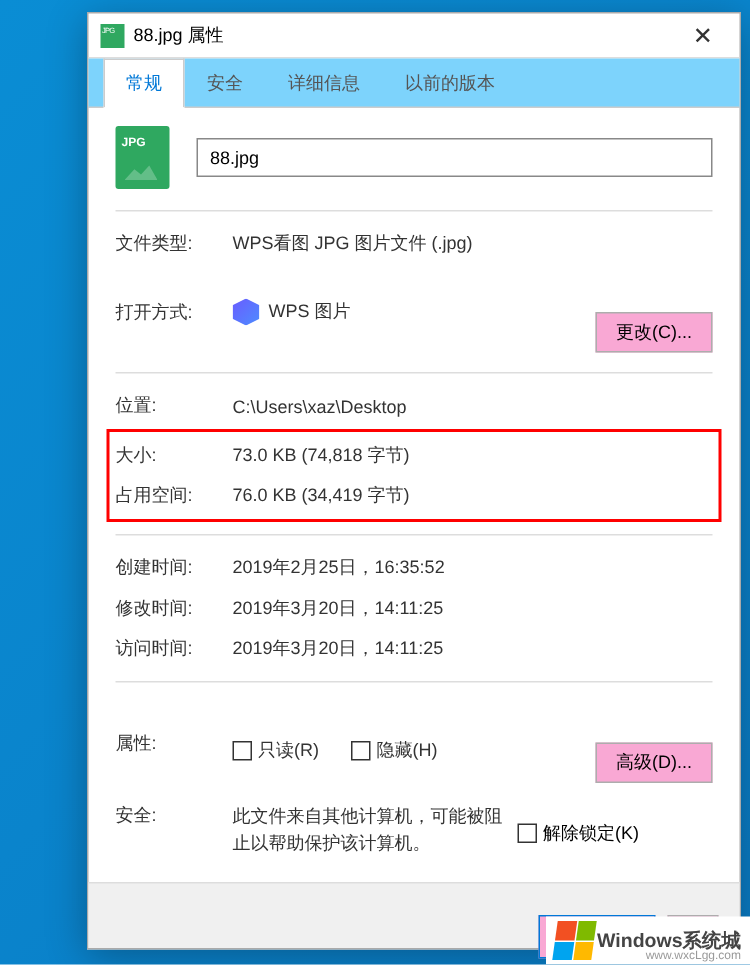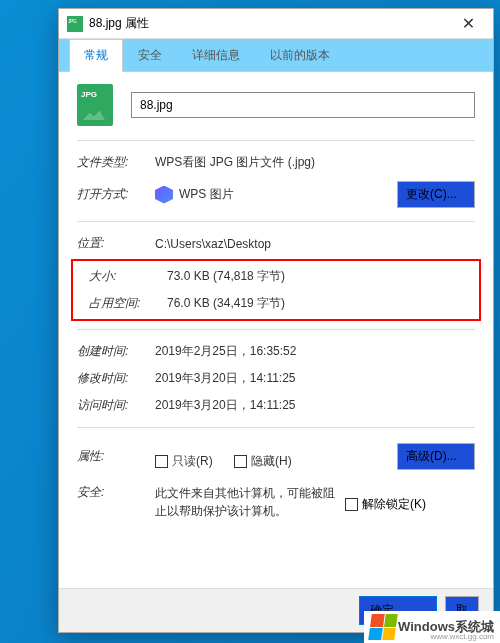--- a/index.html
+++ b/index.html
@@ -115,42 +115,43 @@
       border: none;
       border-top: 1px solid #ddd;
       margin: 8px 0;
     }
     .row {
       display: flex;
       align-items: center;
       padding: 5px 0;
       font-size: 12px;
     }
-    .row .label { width: 78px; color: #333; font-style: italic; }
+    .row .label { width: 78px; color: #333; }
     .row .value { flex: 1; color: #333; }
     .app-icon {
       display: inline-block;
       width: 18px; height: 18px;
       background: linear-gradient(135deg, #6a5cff, #4d8cff);
       clip-path: polygon(50% 0%, 100% 25%, 100% 75%, 50% 100%, 0% 75%, 0% 25%);
       vertical-align: middle;
       margin-right: 6px;
     }
     .btn {
       border: 1px solid #adadad;
-      background: #1d4ed8;
+      background: #f9a8d4;
       padding: 4px 8px;
       font-size: 12px;
       cursor: pointer;
       min-width: 78px;
-      text-align: left;
+      text-align: center;
+      margin-top: 27px;
     }
     .highlight-box {
       border: 2px solid #ff0000;
-      padding: 2px 16px;
+      padding: 2px 4px;
       margin: 2px -6px;
     }
     .checkbox {
       display: inline-flex;
       align-items: center;
       margin-right: 18px;
       cursor: pointer;
       margin-top: 12px;
     }
     .checkbox .box {

